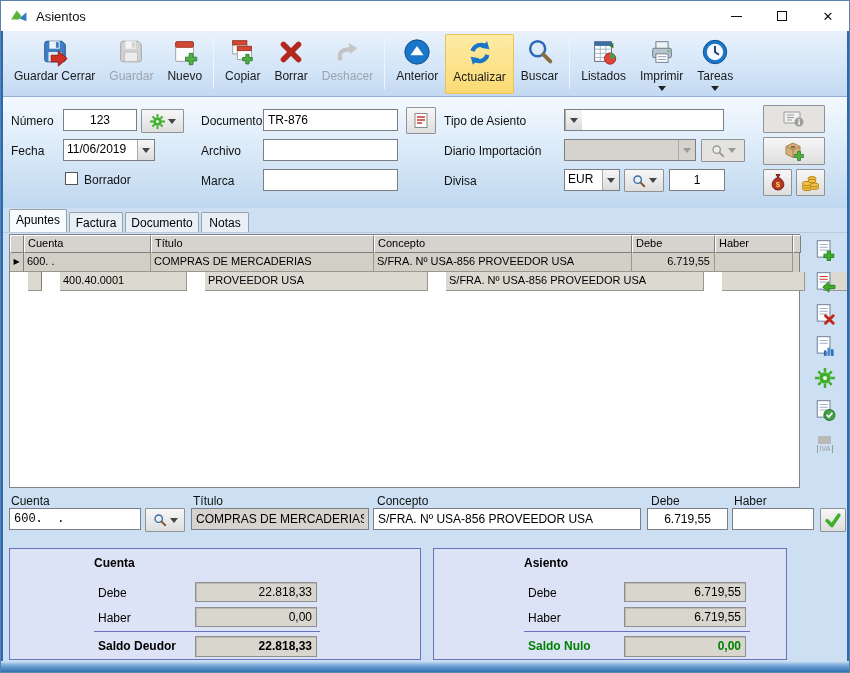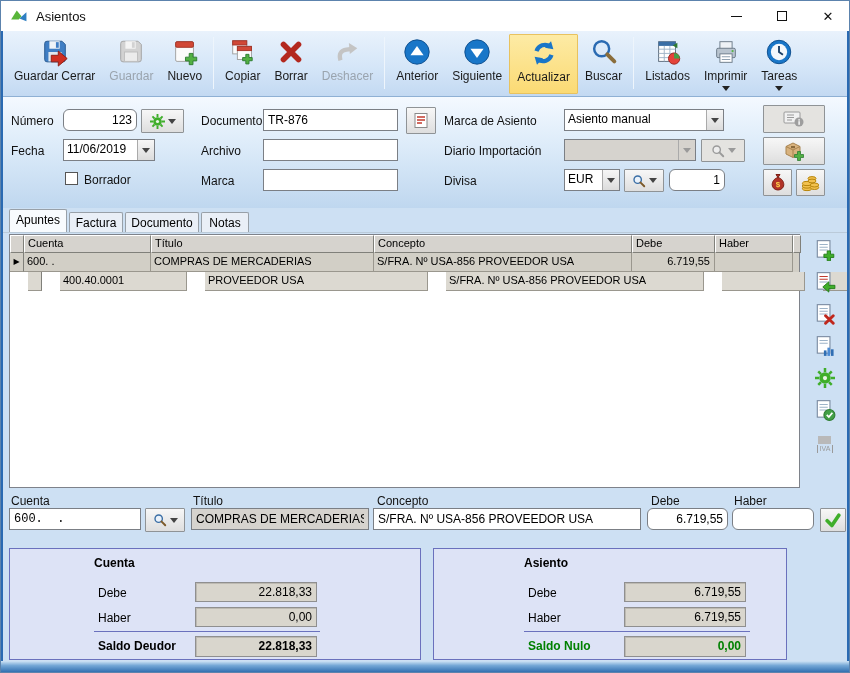--- a/index.html
+++ b/index.html
@@ -42,21 +42,21 @@
   .tsep{ width:1px; height:52px; background:#a4bfdc; border-right:1px solid #eef5fc; margin:3px 4px 0 4px; }
   .menu-arrow{ width:0;height:0;border-left:4px solid transparent;border-right:4px solid transparent;
     border-top:5px solid #222; margin-top:3px; }
 
   
   .formarea{ position:absolute; left:0; top:96px; width:850px; height:111px;
     background:linear-gradient(180deg,#f4f9ff 0%,#dcebf9 45%,#bfd7ef 100%); }
   .formarea .lbl{ position:absolute; font-size:12px; color:#111; white-space:nowrap; }
   .tb{ position:absolute; height:22px; border:1px solid #7b7f85; background:#fff;
        font-family:"Liberation Sans",sans-serif; font-size:12px; padding:0 4px; }
-  .tb.num{ text-align:right;border-radius:6px; }
+  .tb.num{ text-align:center; }
   .combo{ position:absolute; height:22px; border:1px solid #7b7f85; background:#fff; display:flex; }
   .combo .cval{ flex:1; font-size:12px; padding:2px 3px; white-space:nowrap; overflow:hidden; }
   .combo .cbtn{ width:17px; background:linear-gradient(180deg,#f6f6f6,#dcdcdc); border-left:1px solid #aaa;
     display:flex; align-items:center; justify-content:center; }
   .arrowdn{ width:0;height:0;border-left:4px solid transparent;border-right:4px solid transparent;border-top:5px solid #444; }
   .combo.disabled{ background:#d6d3ce; }
   .combo.disabled .cval{ color:#8a8a8a; }
   .combo.disabled .cbtn{ background:#d6d3ce; }
   .combo.disabled .arrowdn{ border-top-color:#9a9a9a; }
   .btn3d{ position:absolute; background:linear-gradient(180deg,#f7f7f7,#dedede);
@@ -216,29 +216,20 @@
     <div class="titem">
       <span class="ticon">
         <svg viewBox="0 0 32 32" width="30" height="30">
           <circle cx="16" cy="16" r="13" fill="#1976c8" stroke="#0d4d8c"></circle>
           <path d="M16 9.5 l7 10 h-14 z" fill="#fff"></path>
         </svg>
       </span>
       <span class="tlabel">Anterior</span>
     </div>
 
-    <div class="titem">
-      <span class="ticon">
-        <svg viewBox="0 0 32 32" width="30" height="30">
-          <circle cx="16" cy="16" r="13" fill="#1976c8" stroke="#0d4d8c"></circle>
-          <path d="M16 22.5 l-7 -10 h14 z" fill="#fff"></path>
-        </svg>
-      </span>
-      <span class="tlabel">Siguiente</span>
-    </div>
 
     <div class="titem highlight">
       <span class="ticon">
         <svg viewBox="0 0 32 32" width="30" height="30">
           <path d="M8 14 a9.5 9.5 0 0 1 14.5-5" fill="none" stroke="#1976c8" stroke-width="4.5"></path>
           <path d="M23.5 3.5 l2.5 8.5 -9-1.5 z" fill="#1976c8"></path>
           <path d="M24 18 a9.5 9.5 0 0 1-14.5 5" fill="none" stroke="#1976c8" stroke-width="4.5"></path>
           <path d="M8.5 28.5 L6 20 l9 1.5 z" fill="#1976c8"></path>
         </svg>
       </span>
@@ -315,23 +306,22 @@
 
     <span class="lbl" style="left:200px;top:17px">Documento</span>
     <input class="tb" style="left: 262px; top: 12px; width: 135px;" value="TR-876">
     <div class="btn3d" style="left:405px;top:10px;width:30px;height:27px">
       <svg width="16" height="17" viewBox="0 0 16 17">
         <rect x="2" y="1.5" width="12" height="14" fill="#fff" stroke="#8a8a8a"></rect>
         <path d="M4 5 h8 M4 8 h8 M4 11 h5" stroke="#c23b2e" stroke-width="1.3"></path>
       </svg>
     </div>
 
-    <span class="lbl" style="left:443px;top:17px">Marca de Asiento</span>
+    <span class="lbl" style="left:443px;top:17px">Tipo de Asiento</span>
     <div class="combo" style="left:563px;top:12px;width:160px">
-      <span class="cval">Asiento manual</span>
       <div class="cbtn">
           <div class="arrowdn"></div>
         </div>
     </div>
 
     <div class="btn3d disabled" style="left:762px;top:8px;width:62px;height:28px">
       <svg width="22" height="18" viewBox="0 0 22 18">
         <rect x="1" y="2" width="16" height="11" rx="1" fill="#f1f1f1" stroke="#9a9a9a"></rect>
         <path d="M4 5 h7 M4 7.5 h7 M4 10 h5" stroke="#9a9a9a" stroke-width="1.2"></path>
         <circle cx="16" cy="12" r="4.5" fill="#9e9e9e"></circle>

